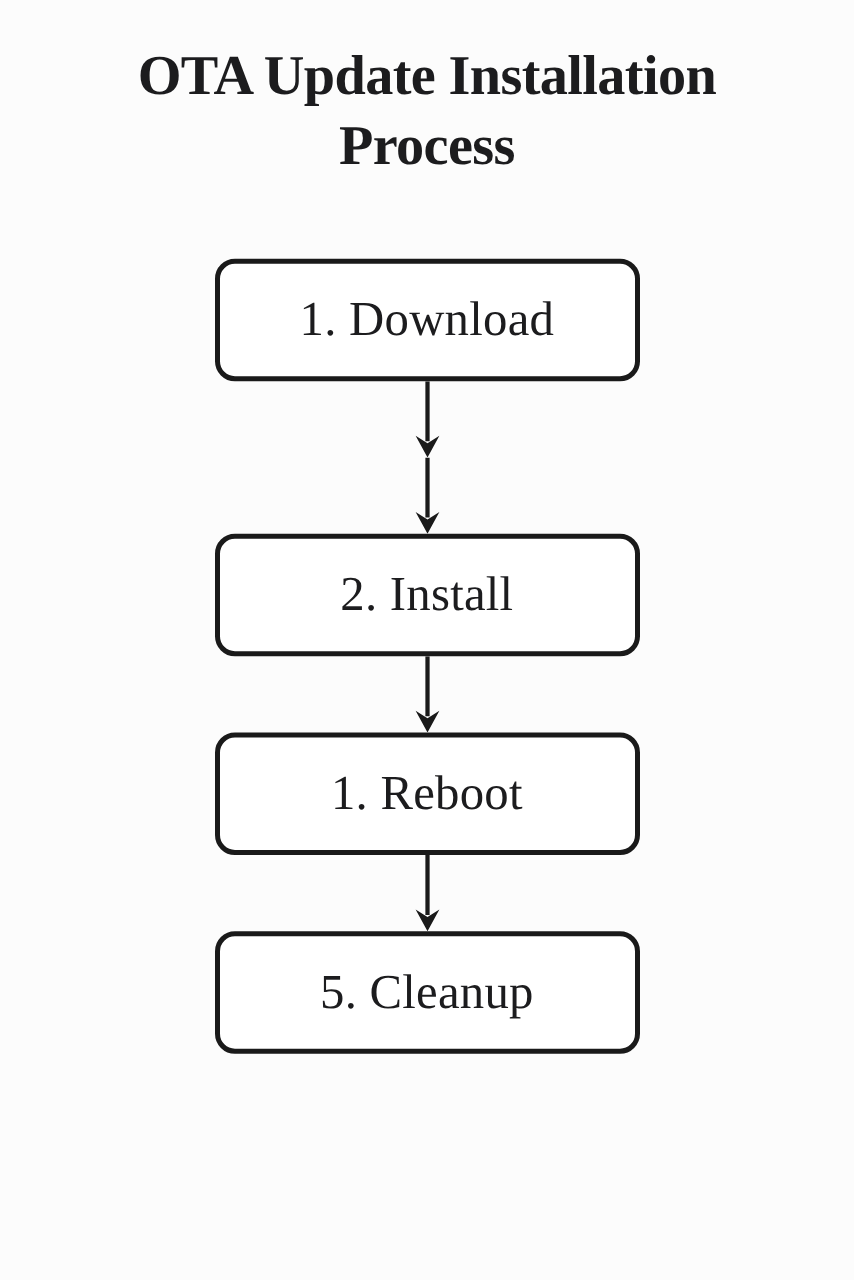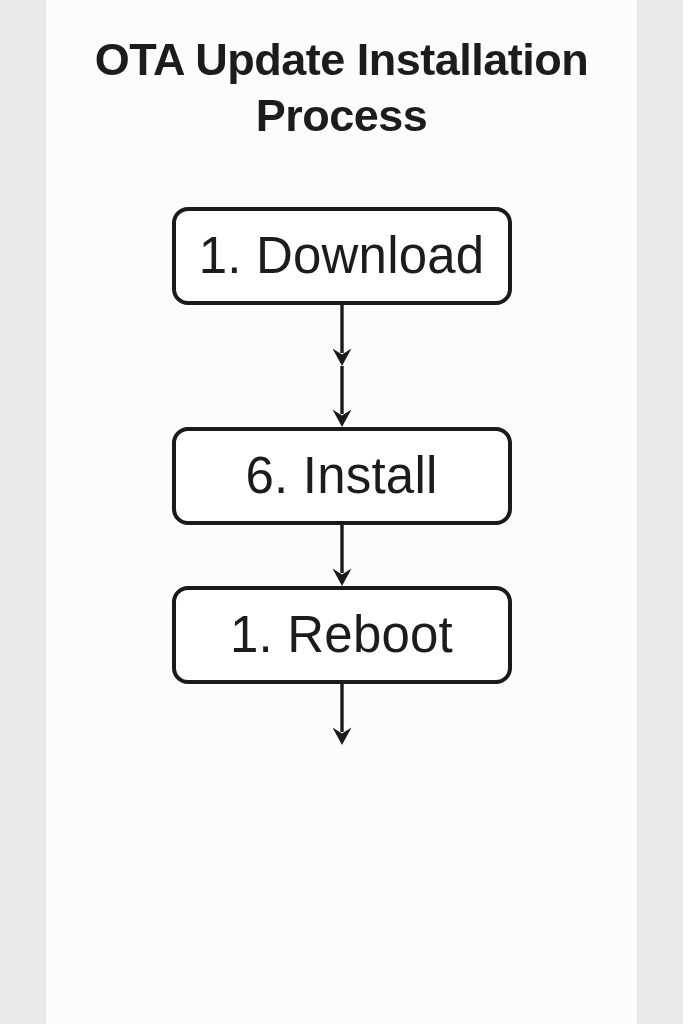--- a/index.html
+++ b/index.html
@@ -5,26 +5,26 @@
   :root {
     --outline: #1a1a1a;
     --text: #1c1c1e;
     --background: #fcfcfc;
     --box-fill: #ffffff;
   }
   * { margin: 0; padding: 0; box-sizing: border-box; }
   html, body { background: #e9e9e9; }
   .page {
     position: relative;
-    width: 591px;
+    width: 683px;
     height: 1024px;
     margin: 0 auto;
     background: var(--background);
     overflow: hidden;
-    font-family: Liberation Sans, sans-serif;
+    font-family: Liberation Serif, serif;
     color: var(--text);
   }
   .title {
     padding-top: 32px;
     margin: 0 auto;
     max-width: 520px;
     text-align: center;
     font-size: 45px;
     font-weight: 700;
     line-height: 1.25;
@@ -41,21 +41,21 @@
     width: 340px;
     height: 98px;
     background: var(--box-fill);
     border: 4px solid var(--outline);
     border-radius: 16px;
     display: flex;
     align-items: center;
     justify-content: center;
   }
   .node-label {
-    font-size: 51px;
+    font-size: 39px;
     font-weight: 400;
     letter-spacing: 0.2px;
     color: var(--text);
     white-space: nowrap;
   }
   .arrow {
     width: 26px;
     height: 61px;
     display: block;
     flex: 0 0 auto;
@@ -79,32 +79,35 @@
       <path d="M13 61 L3.5 43.5 L13 49.5 L22.5 43.5 Z" fill="#1a1a1a"></path>
     </svg>
 
 
     <svg class="arrow" viewBox="0 0 26 61" aria-hidden="true">
       <line x1="13" y1="0" x2="13" y2="48" stroke="#1a1a1a" stroke-width="3.4"></line>
       <path d="M13 61 L3.5 43.5 L13 49.5 L22.5 43.5 Z" fill="#1a1a1a"></path>
     </svg>
 
     <div class="node">
-      <span class="node-label">6. Install</span>
+      <span class="node-label">2. Install</span>
     </div>
 
     <svg class="arrow" viewBox="0 0 26 61" aria-hidden="true">
       <line x1="13" y1="0" x2="13" y2="48" stroke="#1a1a1a" stroke-width="3.4"></line>
       <path d="M13 61 L3.5 43.5 L13 49.5 L22.5 43.5 Z" fill="#1a1a1a"></path>
     </svg>
 
     <div class="node">
       <span class="node-label">1. Reboot</span>
     </div>
 
     <svg class="arrow" viewBox="0 0 26 61" aria-hidden="true">
       <line x1="13" y1="0" x2="13" y2="48" stroke="#1a1a1a" stroke-width="3.4"></line>
       <path d="M13 61 L3.5 43.5 L13 49.5 L22.5 43.5 Z" fill="#1a1a1a"></path>
     </svg>
 
+    <div class="node">
+      <span class="node-label">5. Cleanup</span>
+    </div>
 
   </div>
 </div>
 
 </body></html>

